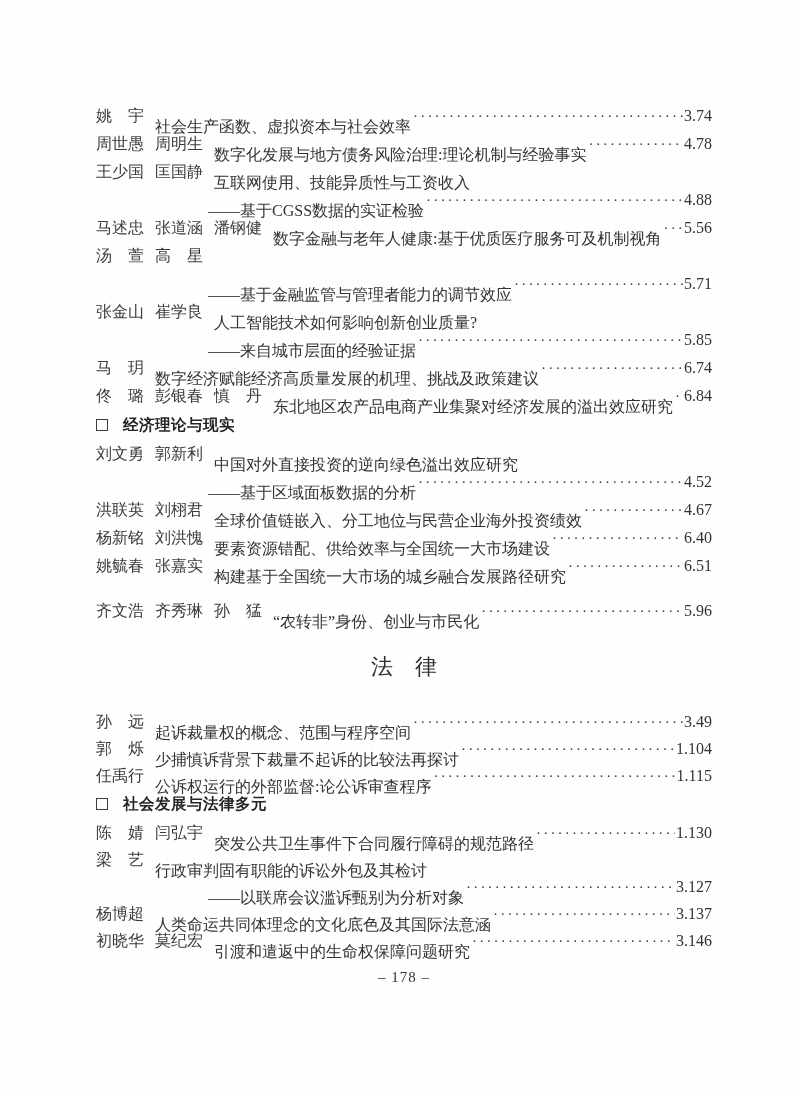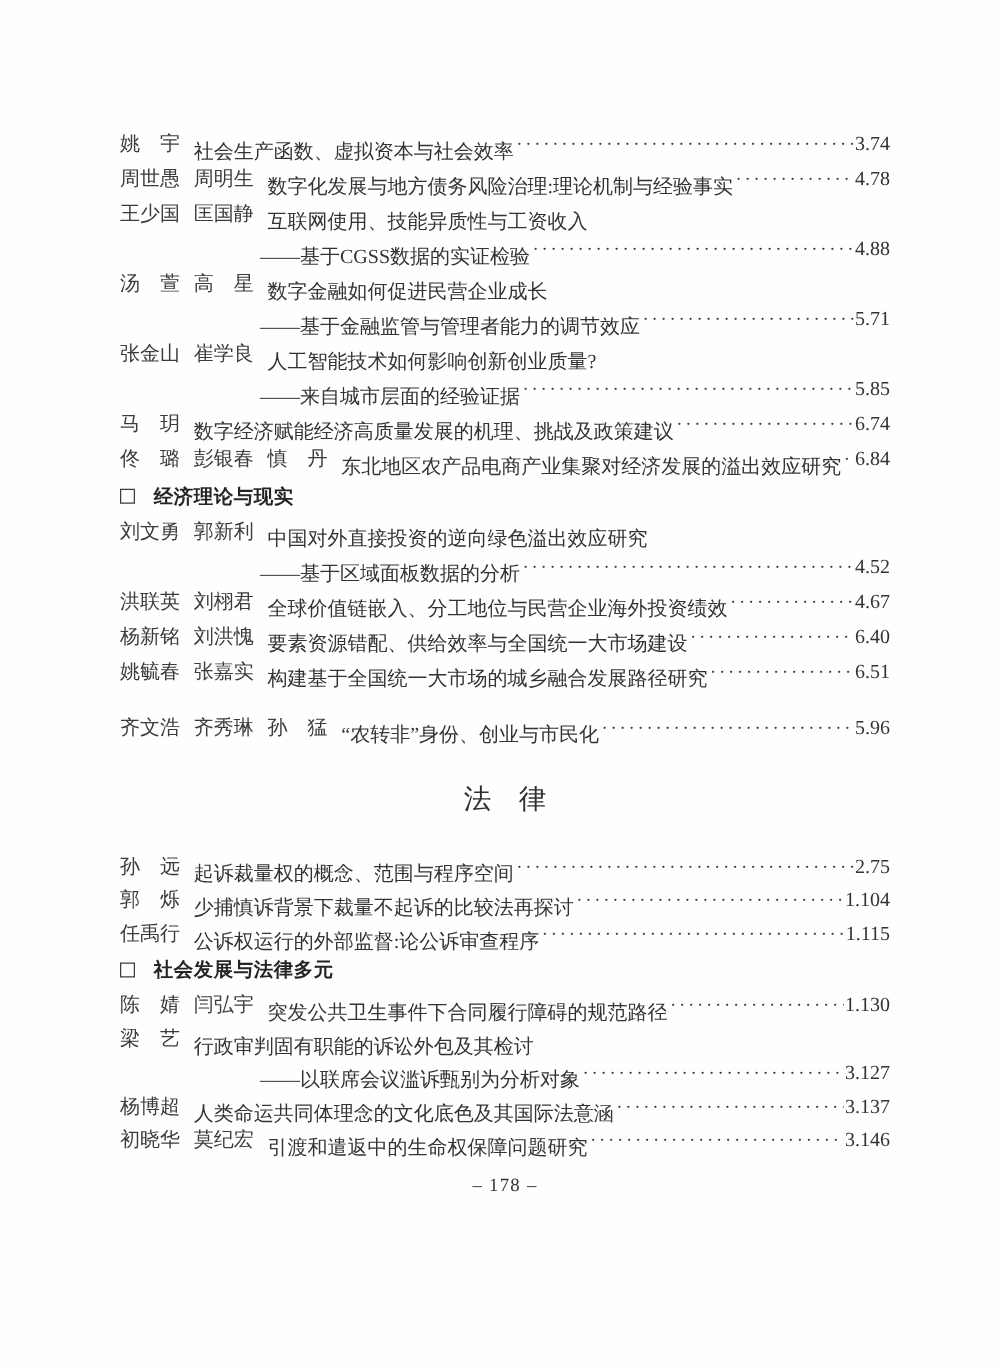--- a/index.html
+++ b/index.html
@@ -8,21 +8,21 @@
     width:799px;height:1095px;
     background:#fefefe;
     box-sizing:border-box;
     padding:102px 87px 0 96px;
     font-family:"Liberation Serif","DejaVu Serif",serif;
     color:#333333;
     overflow:hidden;
   }
   .row{
     display:flex;
-    align-items:center;
+    align-items:flex-start;
     height:28px;
     line-height:28px;
     font-size:16px;
     white-space:nowrap;
   }
   .s-law .row{height:27px;line-height:27px;}
   .au{
     flex:none;
     width:48px;
     margin-right:11px;
@@ -105,25 +105,32 @@
       <span class="au">匡国静</span>
       <span class="ti">互联网使用、技能异质性与工资收入</span>
     </div>
 
     <div class="row cont">
       <span class="ti">——基于CGSS数据的实证检验</span>
       <span class="dots"></span>
       <span class="pg">4.88</span>
     </div>
 
+    <div class="row">
+      <span class="au">马述忠</span>
+      <span class="au">张道涵</span>
+      <span class="au">潘钢健</span>
+      <span class="ti">数字金融与老年人健康:基于优质医疗服务可及机制视角</span>
+      <span class="dots"></span>
+      <span class="pg">5.56</span>
+    </div>
 
     <div class="row">
       <span class="au">汤　萱</span>
       <span class="au">高　星</span>
-      <span class="ti">数字金融如何促进民营企业成长</span>
     </div>
 
     <div class="row cont">
       <span class="ti">——基于金融监管与管理者能力的调节效应</span>
       <span class="dots"></span>
       <span class="pg">5.71</span>
     </div>
 
     <div class="row">
       <span class="au">张金山</span>
@@ -211,21 +218,21 @@
 
   <div class="part">法　律</div>
 
   <div class="s-law">
 
 
     <div class="row">
       <span class="au">孙　远</span>
       <span class="ti">起诉裁量权的概念、范围与程序空间</span>
       <span class="dots"></span>
-      <span class="pg">2.75</span>
+      <span class="pg">3.49</span>
     </div>
 
     <div class="row">
       <span class="au">郭　烁</span>
       <span class="ti">少捕慎诉背景下裁量不起诉的比较法再探讨</span>
       <span class="dots"></span>
       <span class="pg">1.104</span>
     </div>
 
     <div class="row">

